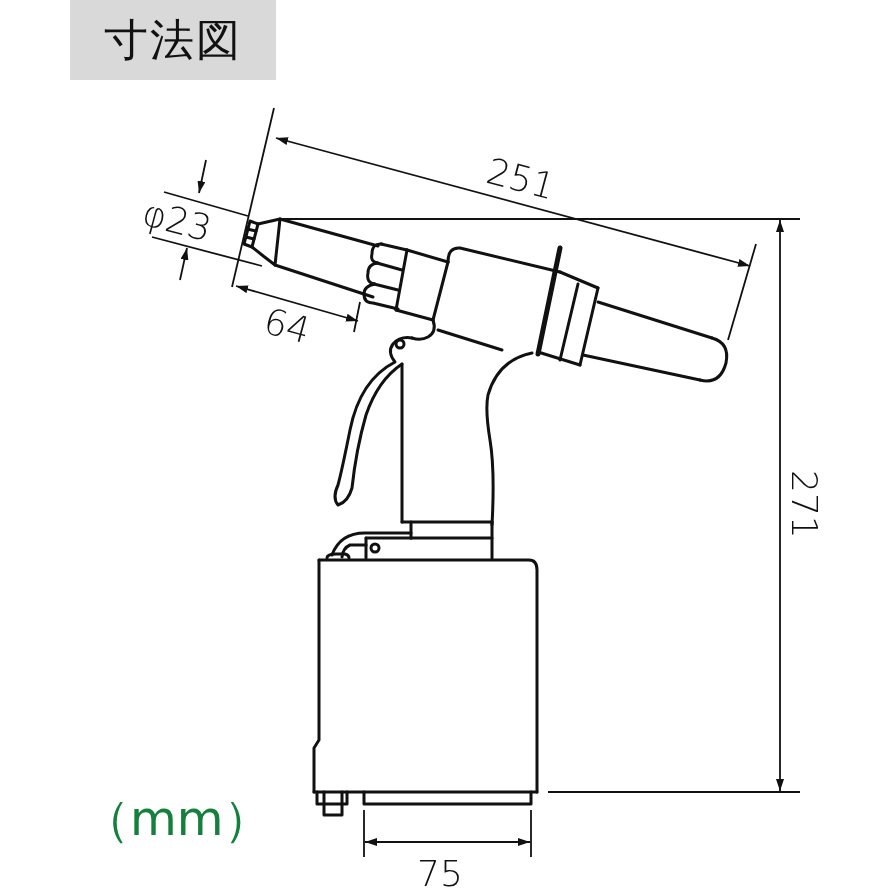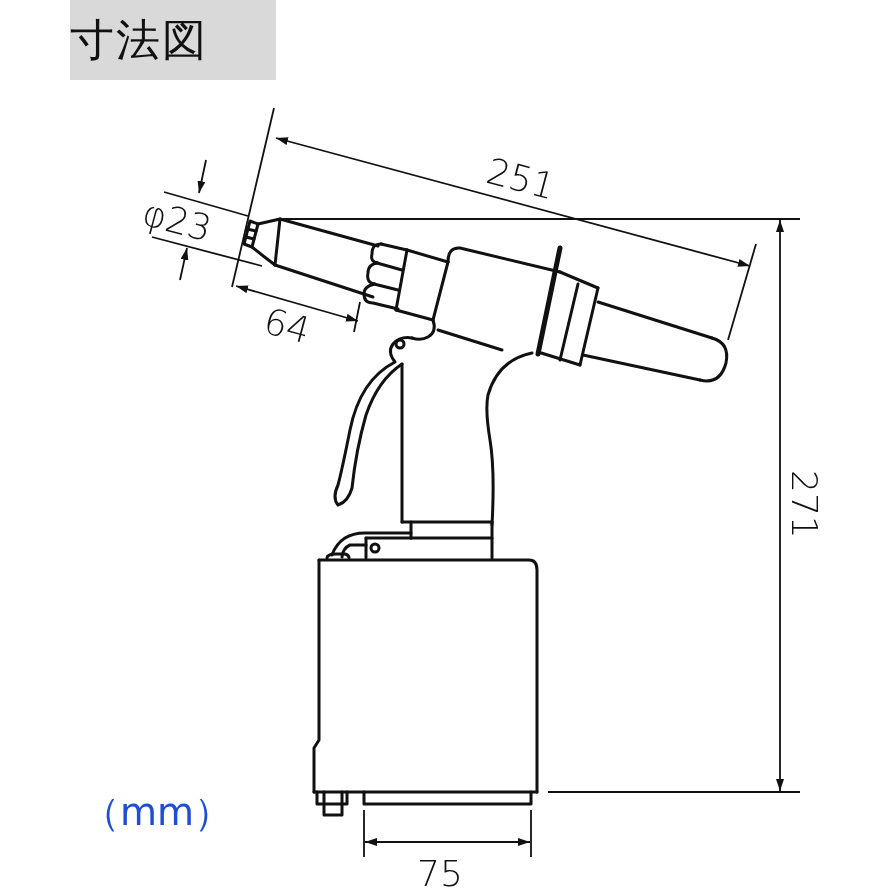--- a/index.html
+++ b/index.html
@@ -1,24 +1,24 @@
 <!DOCTYPE html>
 <html><head>
   <meta charset="utf-8">
   <style>
     html, body { margin: 0; padding: 0; background: #ffffff; }
     body { width: 896px; height: 896px; position: relative; overflow: hidden;
            font-family: "DejaVu Sans", sans-serif; }
     .title-box { position: absolute; left: 70px; top: 0px; width: 206px; height: 80px;
                  background: #d9d9d9; }
-    .title-text { position: absolute; left: 0; right: 0; top: 12px; text-align: left;
+    .title-text { position: absolute; left: 0; right: 0; top: 12px; text-align: center;
                   font-size: 44px; color: #111; letter-spacing: 2px; line-height: 56px; }
     .drawing { position: absolute; left: 0; top: 0; }
     .dim { font-family: "DejaVu Sans", sans-serif; font-size: 36px; fill: #111; font-weight: 300; }
-    .unit { position: absolute; left: 82px; top: 787px; font-size: 38px; color: #1d4ed8;
+    .unit { position: absolute; left: 82px; top: 787px; font-size: 48px; color: #15803d;
             font-family: "DejaVu Sans", sans-serif; }
   </style>
 </head>
 <body>
 
 <div class="title-box">
   <div class="title-text">寸法図</div>
 </div>
 
 <svg class="drawing" width="896" height="896" viewBox="0 0 896 896">

